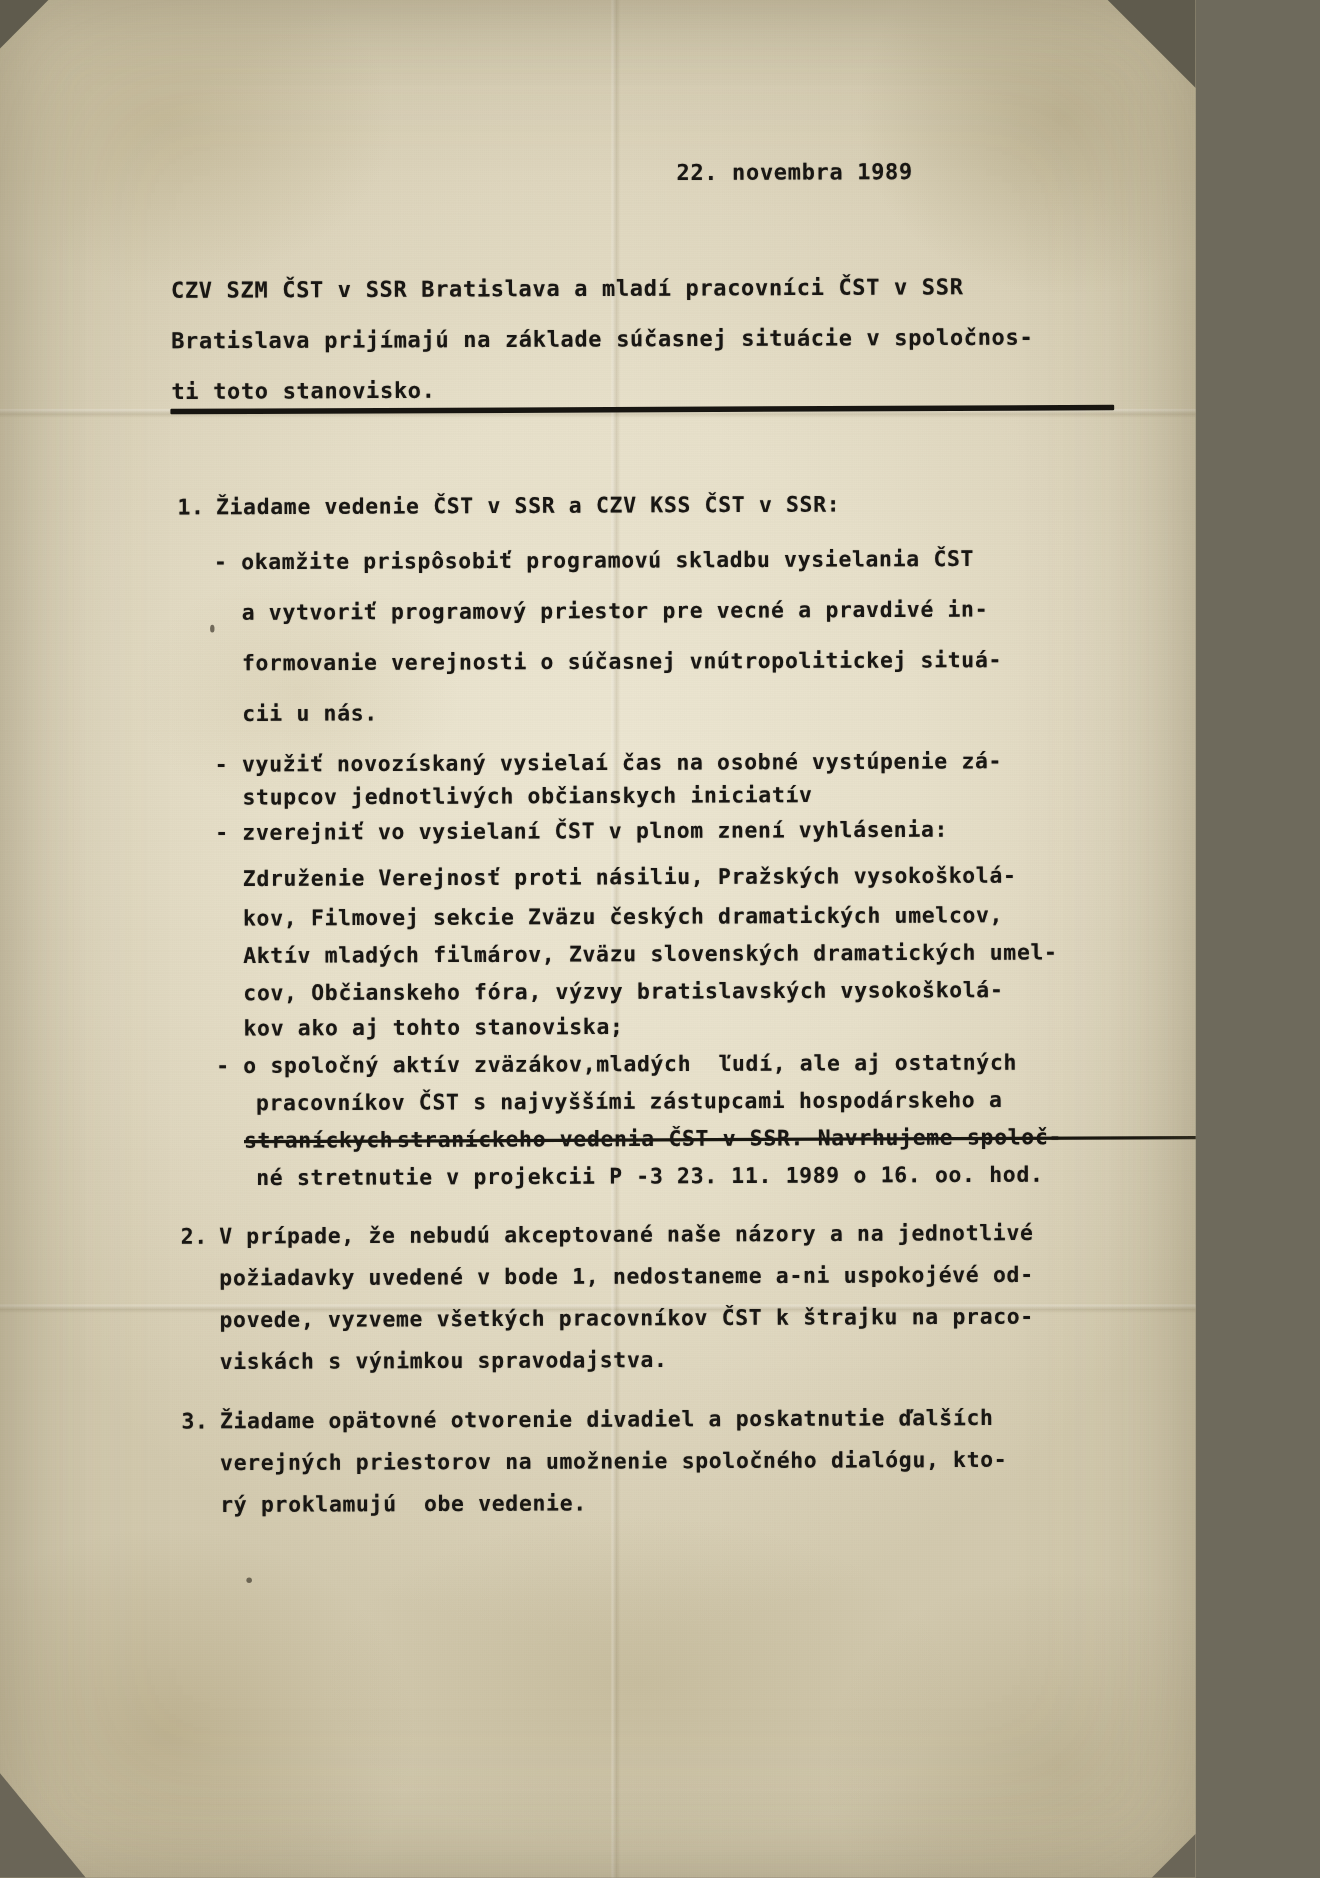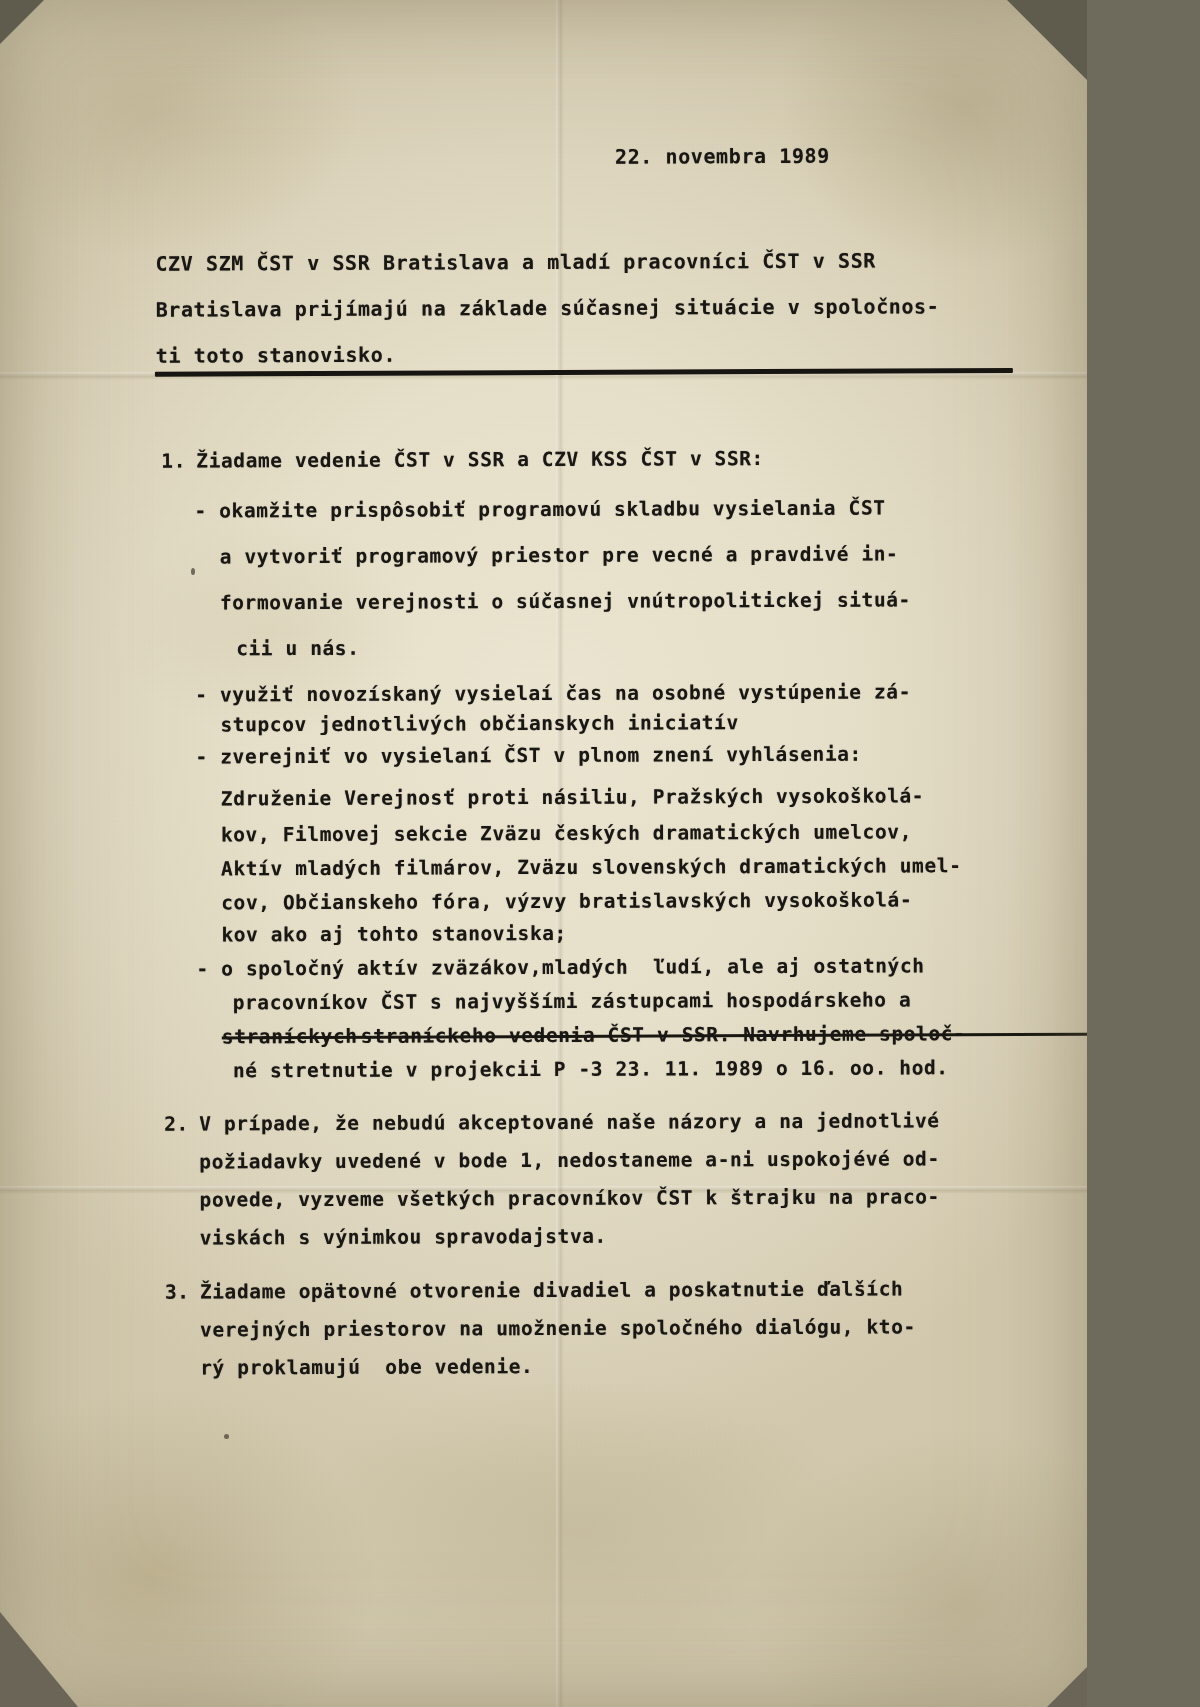--- a/index.html
+++ b/index.html
@@ -198,21 +198,21 @@
       <div class="line intro l3">ti toto stanovisko.</div>
 
       <div id="rule"></div>
 
       <div class="line body-line" style="left:163px; top:450px;">1.</div>
       <div class="line body-line" style="left:198px; top:450px;">Žiadame vedenie ČST v SSR a CZV KSS ČST v SSR:</div>
 
       <div class="line body-line" style="left:196px; top:500px;">- okamžite prispôsobiť programovú skladbu vysielania ČST</div>
       <div class="line body-line" style="left:221px; top:546px;">a vytvoriť programový priestor pre vecné a pravdivé in-</div>
       <div class="line body-line" style="left:221px; top:592px;">formovanie verejnosti o súčasnej vnútropolitickej situá-</div>
-      <div class="line body-line" style="left:221px; top:638px;margin-left:16px;">cii u nás.</div>
+      <div class="line body-line" style="left:221px; top:638px;">cii u nás.</div>
 
       <div class="line body-line" style="left:196px; top:684px;">- využiť novozískaný vysielaí čas na osobné vystúpenie zá-</div>
       <div class="line body-line" style="left:221px; top:714px;">stupcov jednotlivých občianskych iniciatív</div>
 
       <div class="line body-line" style="left:196px; top:746px;">- zverejniť vo vysielaní ČST v plnom znení vyhlásenia:</div>
       <div class="line body-line" style="left:221px; top:788px;">Združenie Verejnosť proti násiliu, Pražských vysokoškolá-</div>
       <div class="line body-line" style="left:221px; top:824px;">kov, Filmovej sekcie Zväzu českých dramatických umelcov,</div>
       <div class="line body-line" style="left:221px; top:858px;">Aktív mladých filmárov, Zväzu slovenských dramatických umel-</div>
       <div class="line body-line" style="left:221px; top:892px;">cov, Občianskeho fóra, výzvy bratislavských vysokoškolá-</div>
       <div class="line body-line" style="left:221px; top:924px;">kov ako aj tohto stanoviska;</div>

